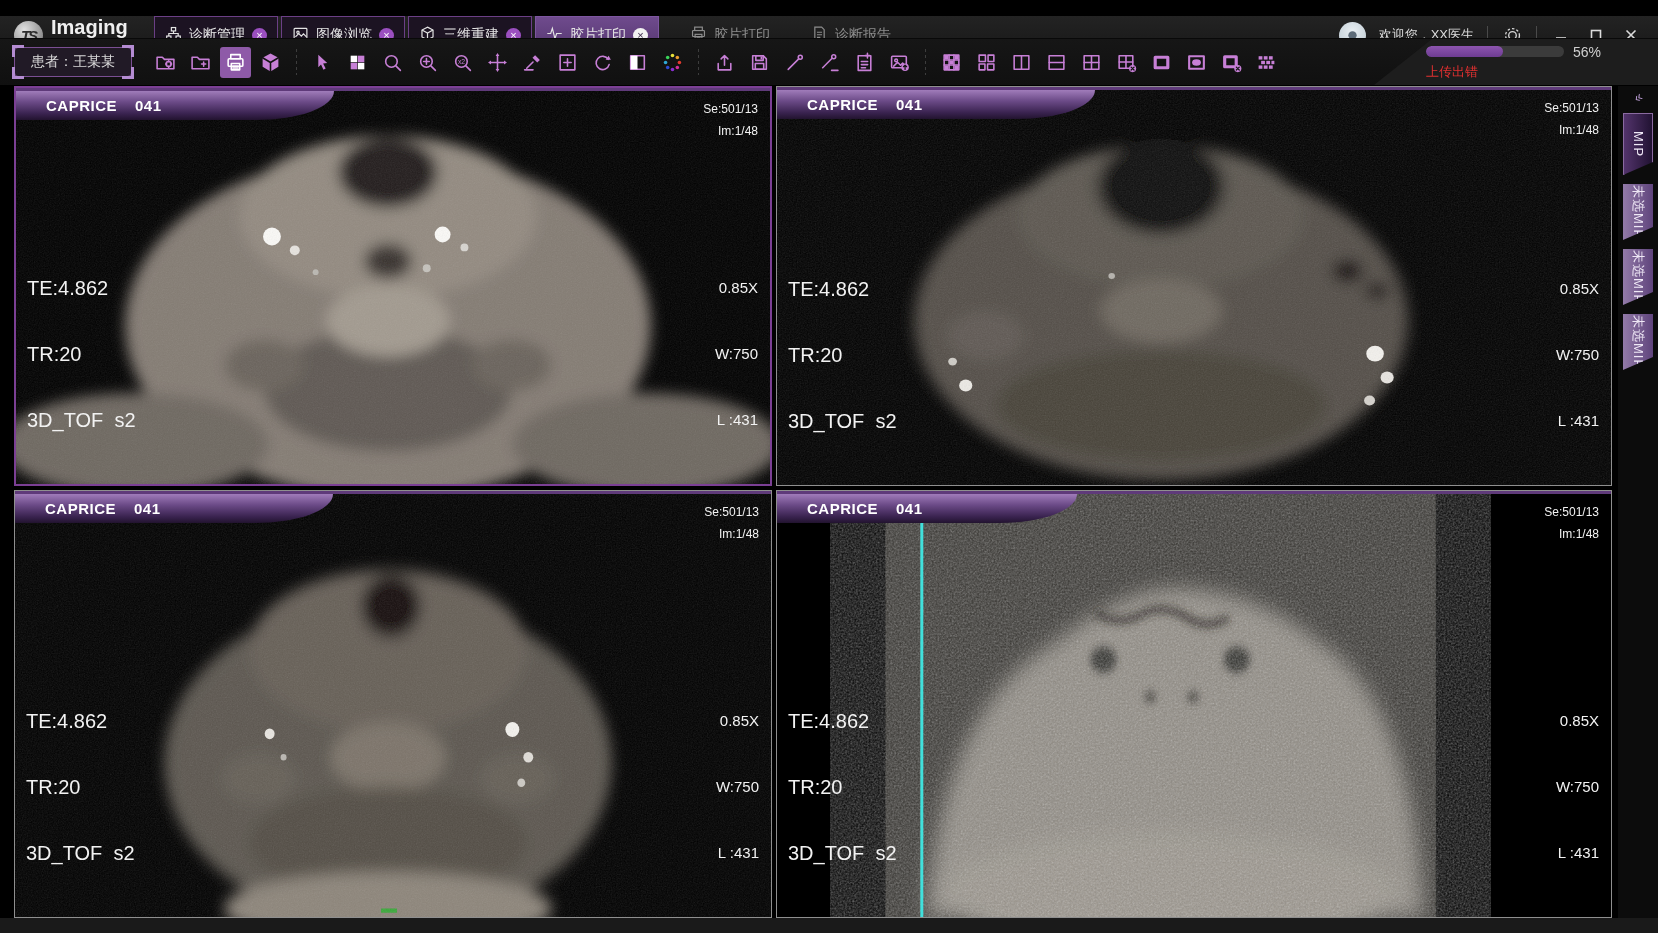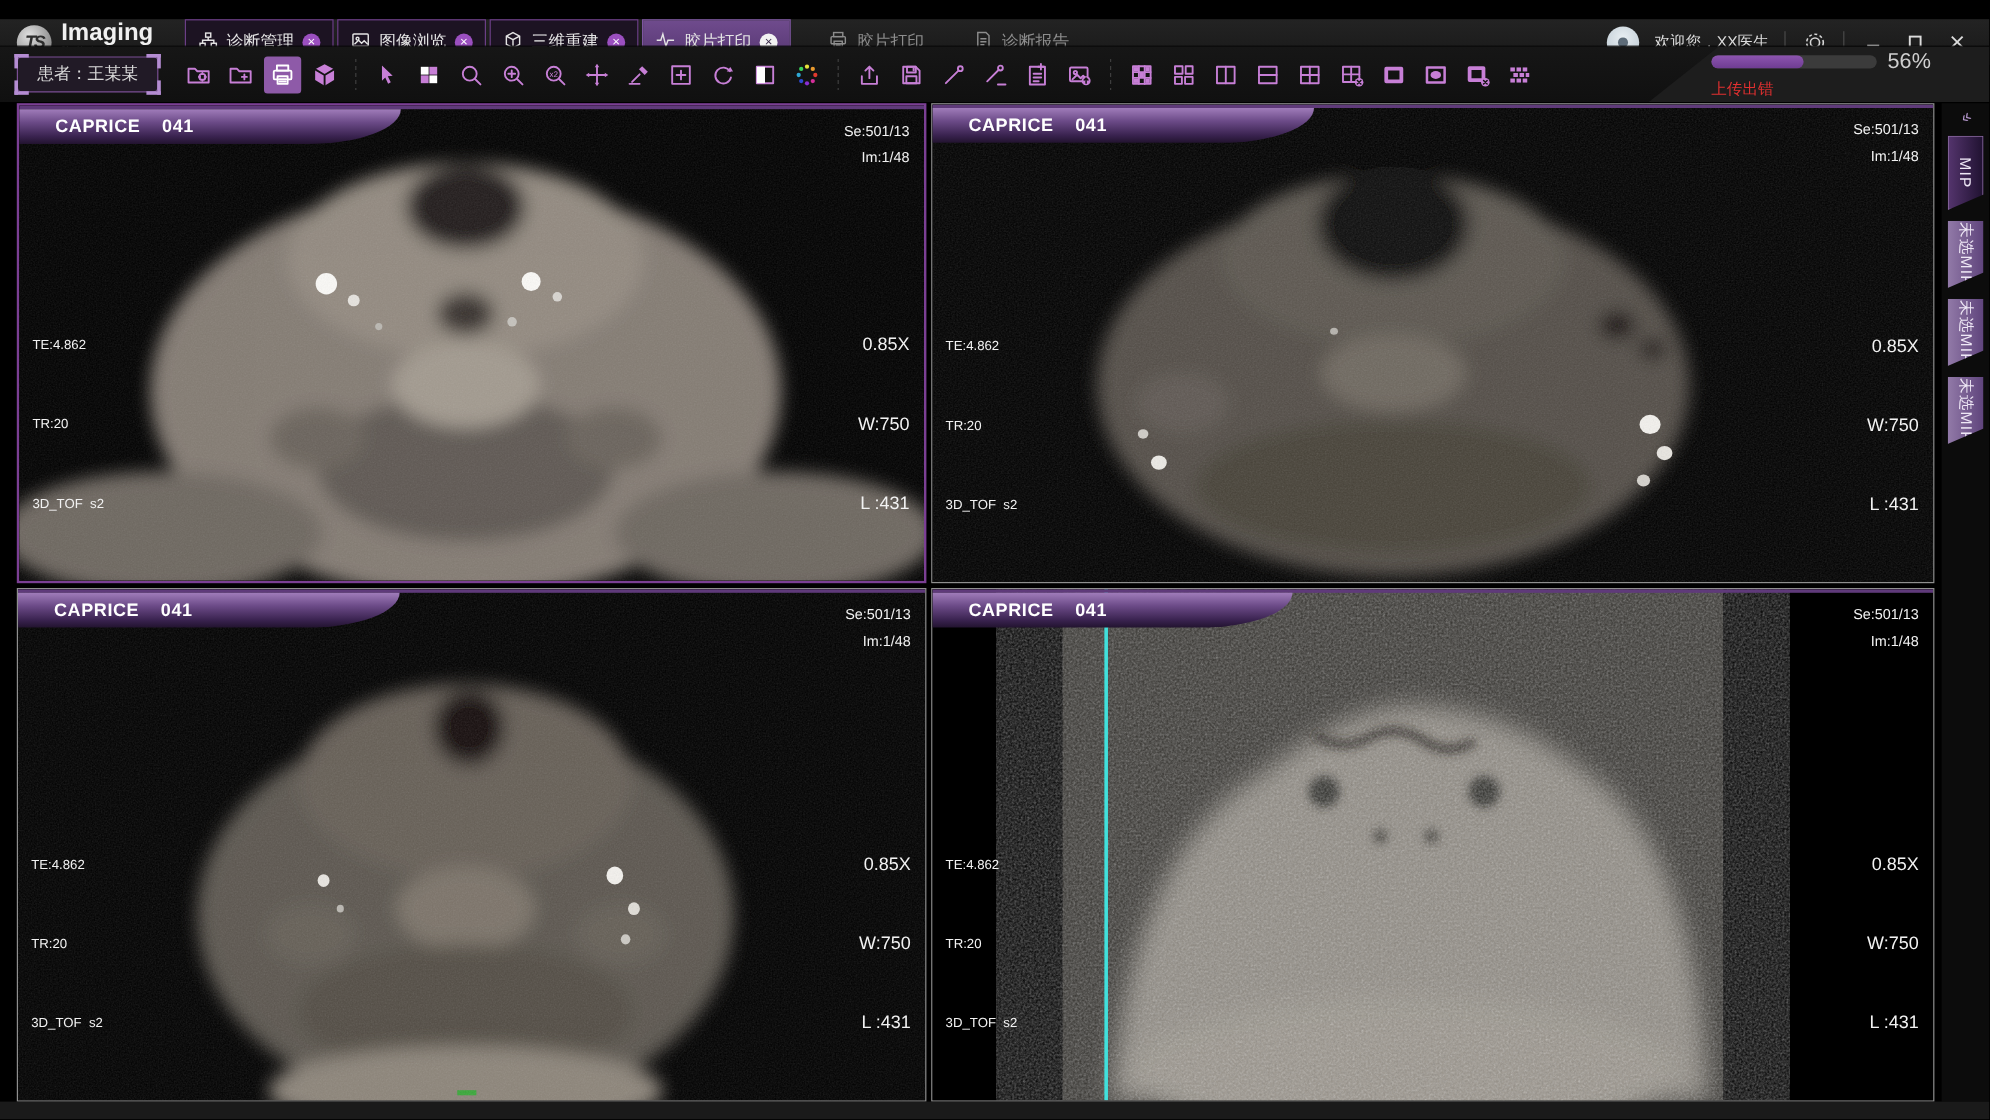--- a/index.html
+++ b/index.html
@@ -57,36 +57,36 @@
   .tool.active{background:#8e5aa8;}
   .tool.active svg{stroke:#ffffff;}
   .tsep{width:1px;height:26px;margin:0 8px;background:repeating-linear-gradient(#3d3d3d 0 3px,transparent 3px 6px);}
 
   .upload-panel{position:absolute;right:0;top:0;height:46px;width:232px;background:#1d1d1d;
                 clip-path:polygon(58px 0,100% 0,100% 100%,0 100%);
                 display:flex;flex-direction:column;justify-content:center;padding-left:52px;box-sizing:content-box;}
   .progress-row{display:flex;align-items:center;gap:9px;}
   .progress-track{width:138px;height:11px;border-radius:6px;background:#3b3b3b;overflow:hidden;}
   .progress-fill{height:100%;border-radius:6px;background:linear-gradient(#8d55b0,#6e3c92);}
-  .percent{color:#cfcfcf;font-size:18px;}
+  .percent{color:#cfcfcf;font-size:14px;}
   .upload-error{color:#e03030;font-size:13px;margin-top:3px;width:138px;}
 
   
   .viewer{position:absolute;left:0;top:86px;width:1618px;height:900px;padding-left:14px;box-sizing:border-box;
           display:grid;grid-template-columns:758px 836px;grid-template-rows:400px 428px;gap:4px;}
   .vp{position:relative;background:#000;border:1px solid #8f8f8f;box-sizing:border-box;overflow:hidden;}
   .vp.selected{border:2px solid #7b3f94;}
   .vp-img{position:absolute;inset:0;width:100%;height:100%;z-index:1;}
   .vp-topline{position:absolute;top:0;left:0;right:0;height:3px;background:#5f3a7a;z-index:2;}
   .vp-banner{position:absolute;top:3px;left:0;height:29px;width:318px;z-index:3;
              background:linear-gradient(180deg,#a07cba 0%,#6b4a87 38%,#3a2350 78%,#22132f 100%);
              border-bottom-right-radius:80px 30px;display:flex;align-items:center;gap:18px;
              color:#fff;font-size:15px;font-weight:bold;letter-spacing:.5px;padding-left:30px;box-sizing:border-box;}
   .vp-tr{position:absolute;top:10px;right:12px;z-index:4;text-align:right;color:#f2f2f2;font-size:12px;line-height:22px;}
-  .vp-bl{position:absolute;bottom:9px;left:11px;z-index:4;color:#f2f2f2;font-size:11px;line-height:22px;white-space:pre;}
+  .vp-bl{position:absolute;bottom:9px;left:11px;z-index:4;color:#f2f2f2;font-size:20px;line-height:22px;white-space:pre;}
   .vp-br{position:absolute;bottom:9px;right:12px;z-index:4;text-align:right;color:#f2f2f2;font-size:15px;line-height:22px;white-space:pre;}
 
   
   .sidebar{position:absolute;right:0;top:86px;bottom:15px;width:40px;background:#0c0c0c;
            display:flex;flex-direction:column;align-items:center;}
   .collapse{color:#b89ad0;font-size:14px;margin:3px 0 8px;transform:rotate(-35deg);}
   .side-tab{writing-mode:vertical-rl;text-orientation:sideways;width:30px;height:56px;margin-bottom:9px;
             display:flex;align-items:center;justify-content:center;color:#efe8f6;font-size:13px;letter-spacing:1px;
             clip-path:polygon(0 0,100% 0,100% calc(100% - 13px),0 100%);
             background:linear-gradient(90deg,#927aa8,#5f447c);}

